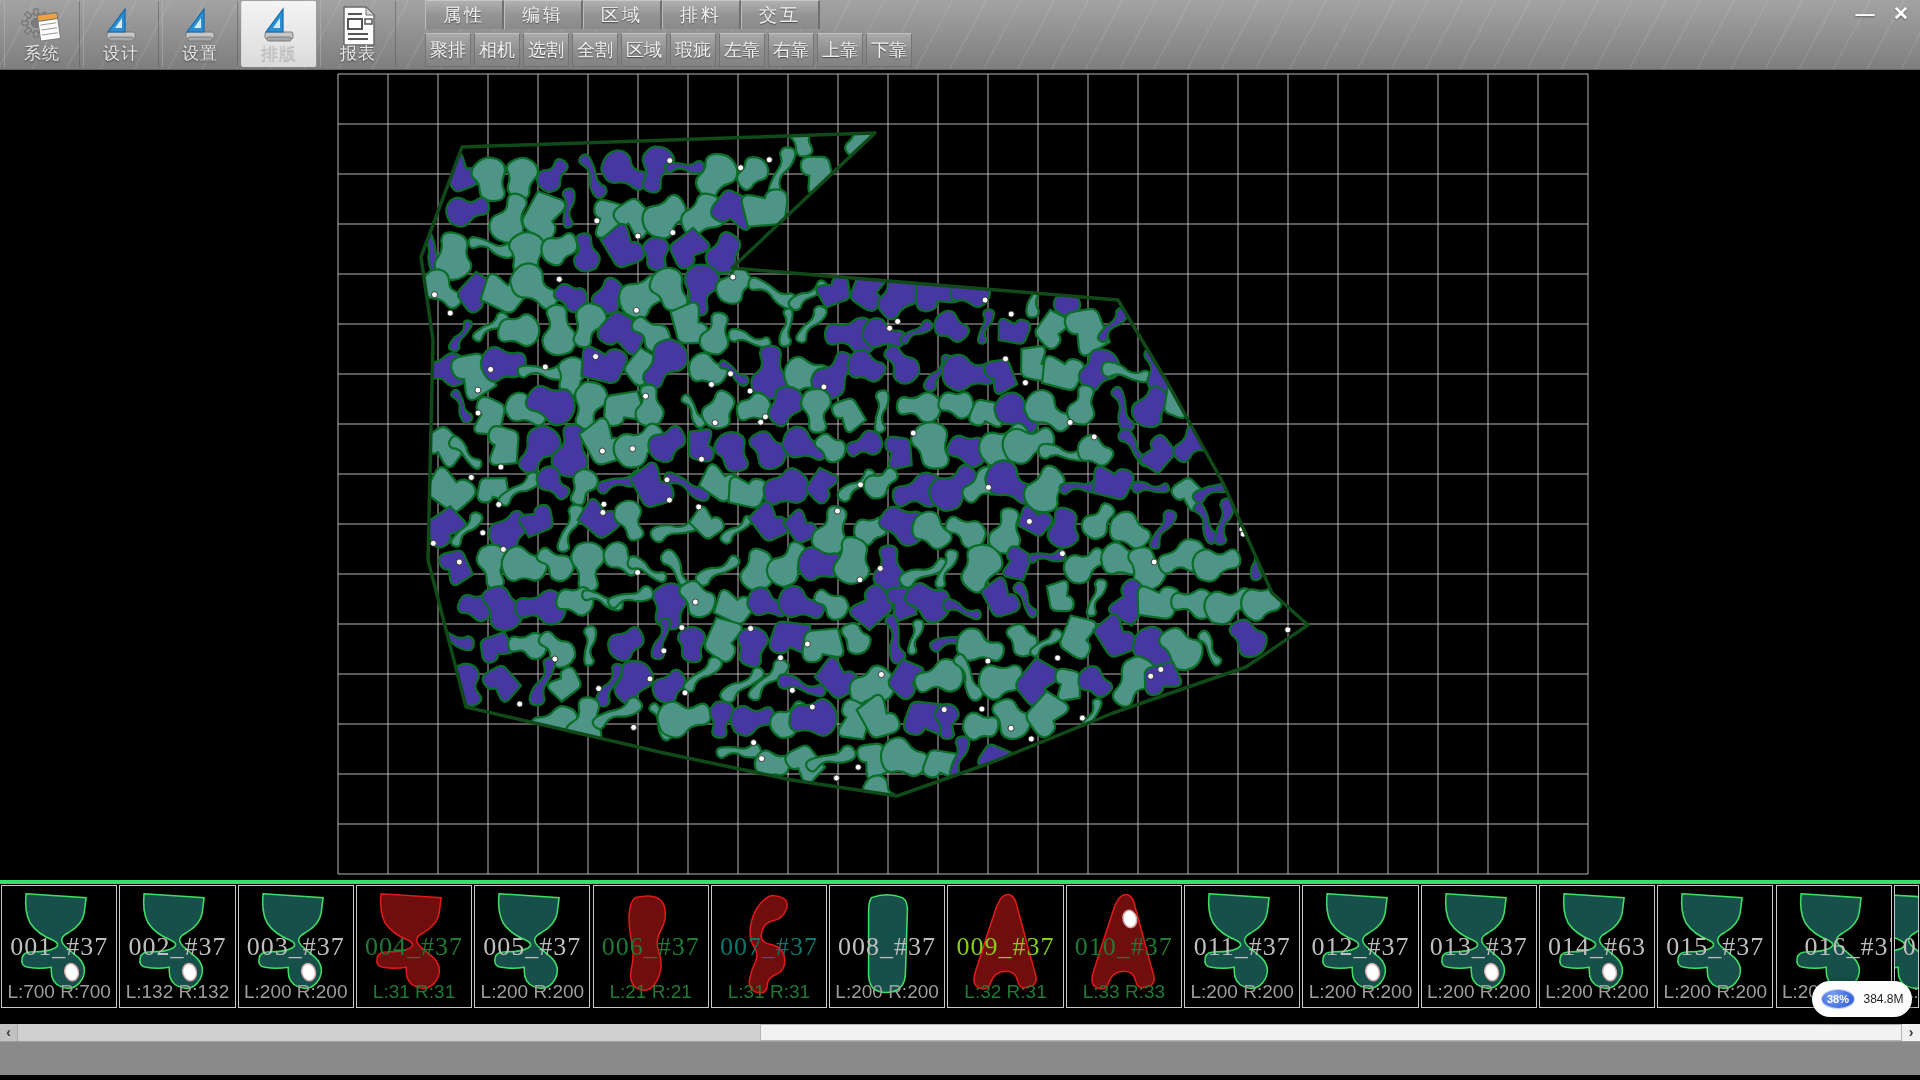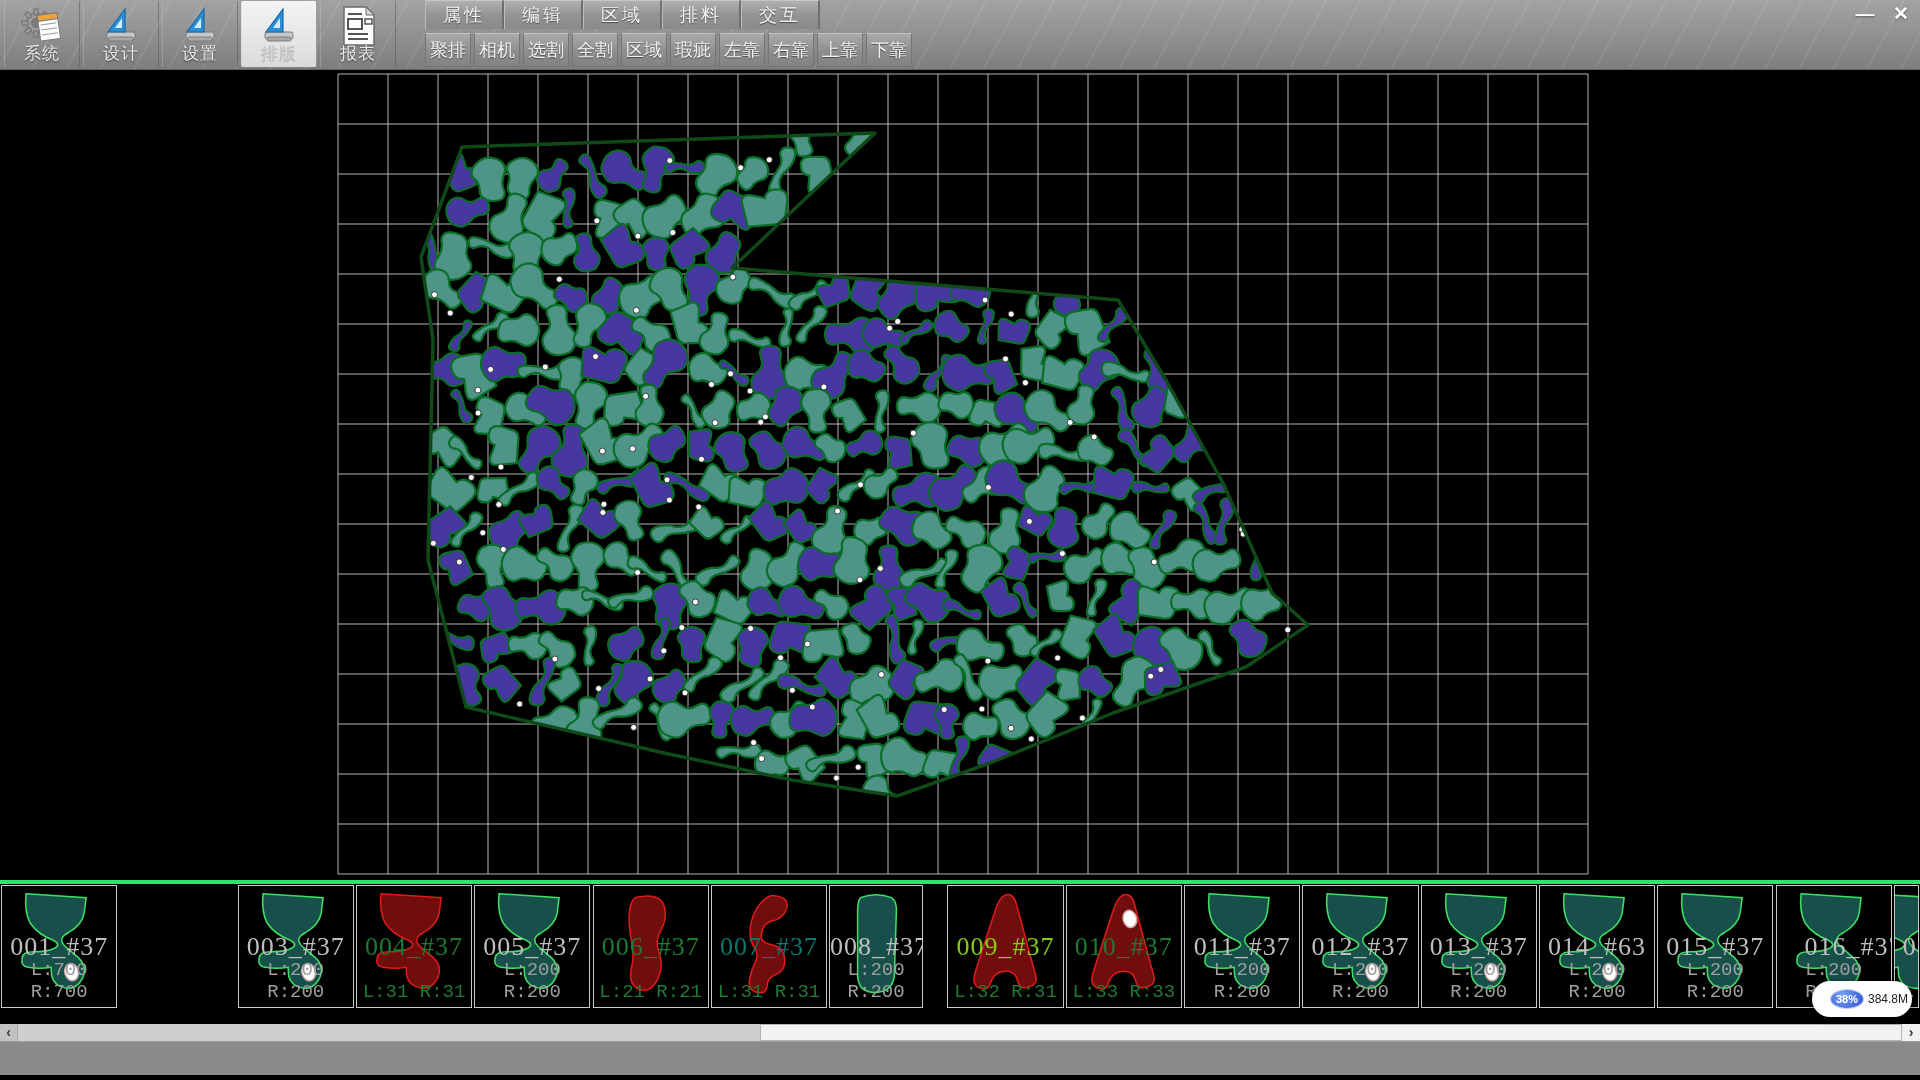--- a/index.html
+++ b/index.html
@@ -63,32 +63,32 @@
     position:absolute; top:1px; height:123px; background:#000;
     border:1px solid #c9c9c9; overflow:hidden; cursor:default;
   }
   .part-cell svg { position:absolute; left:50%; top:0; transform:translateX(-50%); }
   .part-id {
     position:absolute; left:0; right:0; top:46px; text-align:center;
     font-family:"Liberation Serif", serif; font-size:26px; letter-spacing:1px;
   }
   .part-lr {
     position:absolute; left:0; right:0; bottom:4px; text-align:center;
-    font-family:Liberation Mono, monospace; font-size:19px;
+    font-family:Liberation Sans, sans-serif; font-size:19px;
   }
   .part-cell.partial .part-id, .part-cell.partial .part-lr { text-align:left; padding-left:8px; }
 
   
   .badge {
     position:absolute; left:1812px; top:981px; width:100px; height:36px;
     background:#fdfdfd; border-radius:18px; box-shadow:0 2px 7px rgba(0,0,0,.55);
     display:flex; align-items:center; z-index:5;
   }
   .badge-circle {
-    width:34px; height:20px; border-radius:50%; margin-left:18px;
+    width:34px; height:20px; border-radius:50%; margin-left:9px;
     background:radial-gradient(circle at 35% 28%, #7ba1f6, #3c64d9 75%);
     border:1px solid #c3d0f5; color:#fff; font-size:11px; font-weight:bold;
     display:flex; align-items:center; justify-content:center;
   }
   .badge-text { flex:1; text-align:center; color:#1c1c1c; font-size:12px; }
 
   
   .hscroll { position:absolute; left:0; top:1024px; width:1920px; height:17px; background:#cfcfcf; }
   .scroll-btn {
     position:absolute; top:0; width:18px; height:17px; background:#c2c2c2;
@@ -628,20 +628,28 @@
 <div class="green-line"></div>
 <div class="strip" id="strip">
     <div class="part-cell" style="left: 1px; width: 116.3px;">
       <svg width="112" height="120" viewBox="-56 -62 112 124">
         <path d="M-34,-54 L28,-50 L26,-34 Q24,-22 10,-14 Q-2,-8 6,0 L20,12 Q30,22 24,34 Q16,48 2,42 Q-8,38 -8,26 L-8,22 Q-20,24 -32,22 Q-40,21 -38,12 Q-37,6 -26,6 Q-12,6 -4,2 Q2,-2 -6,-6 Q-22,-12 -30,-24 Q-36,-36 -34,-54 Z" fill="#17504A" stroke="#3FDE63" stroke-width="1.6"></path>
         <ellipse cx="13" cy="27" rx="7" ry="9" transform="rotate(-15 13 27)" fill="#ffffff" stroke="#d4a8a8" stroke-width="1.5"></ellipse>
       </svg>
       <div class="part-id" style="color: rgb(191, 191, 191);">001_#37</div>
       <div class="part-lr" style="color: rgb(158, 158, 158);">L:700 R:700</div>
     </div>
+    <div class="part-cell" style="left: 119.3px; width: 116.3px;">
+      <svg width="112" height="120" viewBox="-56 -62 112 124">
+        <path d="M-34,-54 L28,-50 L26,-34 Q24,-22 10,-14 Q-2,-8 6,0 L20,12 Q30,22 24,34 Q16,48 2,42 Q-8,38 -8,26 L-8,22 Q-20,24 -32,22 Q-40,21 -38,12 Q-37,6 -26,6 Q-12,6 -4,2 Q2,-2 -6,-6 Q-22,-12 -30,-24 Q-36,-36 -34,-54 Z" fill="#17504A" stroke="#3FDE63" stroke-width="1.6"></path>
+        <ellipse cx="13" cy="27" rx="7" ry="9" transform="rotate(-15 13 27)" fill="#ffffff" stroke="#d4a8a8" stroke-width="1.5"></ellipse>
+      </svg>
+      <div class="part-id" style="color: rgb(191, 191, 191);">002_#37</div>
+      <div class="part-lr" style="color: rgb(158, 158, 158);">L:132 R:132</div>
+    </div>
     <div class="part-cell" style="left: 237.6px; width: 116.3px;">
       <svg width="112" height="120" viewBox="-56 -62 112 124">
         <path d="M-34,-54 L28,-50 L26,-34 Q24,-22 10,-14 Q-2,-8 6,0 L20,12 Q30,22 24,34 Q16,48 2,42 Q-8,38 -8,26 L-8,22 Q-20,24 -32,22 Q-40,21 -38,12 Q-37,6 -26,6 Q-12,6 -4,2 Q2,-2 -6,-6 Q-22,-12 -30,-24 Q-36,-36 -34,-54 Z" fill="#17504A" stroke="#3FDE63" stroke-width="1.6"></path>
         <ellipse cx="13" cy="27" rx="7" ry="9" transform="rotate(-15 13 27)" fill="#ffffff" stroke="#d4a8a8" stroke-width="1.5"></ellipse>
       </svg>
       <div class="part-id" style="color: rgb(191, 191, 191);">003_#37</div>
       <div class="part-lr" style="color: rgb(158, 158, 158);">L:200 R:200</div>
     </div>
     <div class="part-cell" style="left: 355.9px; width: 116.3px;">
       <svg width="112" height="120" viewBox="-56 -62 112 124">
@@ -664,21 +672,21 @@
       <div class="part-id" style="color: rgb(31, 122, 51);">006_#37</div>
       <div class="part-lr" style="color: rgb(31, 122, 51);">L:21 R:21</div>
     </div>
     <div class="part-cell" style="left: 710.8px; width: 116.3px;">
       <svg width="112" height="120" viewBox="-56 -62 112 124">
         <path d="M6,-52 Q22,-50 18,-38 Q14,-28 4,-26 Q-6,-24 -8,-12 Q-9,-4 0,-2 Q14,0 16,12 Q18,26 6,30 Q-2,33 -2,42 Q-3,50 -12,48 Q-22,46 -20,34 Q-18,24 -14,16 Q-10,8 -16,0 Q-22,-10 -18,-26 Q-14,-42 -2,-50 Q2,-53 6,-52 Z" fill="#700E0E" stroke="#DE1A1A" stroke-width="1.6"></path>
       </svg>
       <div class="part-id" style="color: #0f766e;">007_#37</div>
       <div class="part-lr" style="color: rgb(31, 122, 51);">L:31 R:31</div>
     </div>
-    <div class="part-cell" style="left: 829.1px; width: 94px;">
+    <div class="part-cell" style="left: 829.1px; width: 116px;">
       <svg width="112" height="120" viewBox="-56 -62 112 124">
         <path d="M-16,-50 Q0,-56 16,-50 Q22,-46 21,-34 L19,30 Q18,44 6,47 Q-6,50 -14,44 Q-20,38 -19,24 L-19,-36 Q-19,-46 -16,-50 Z" fill="#17504A" stroke="#3FDE63" stroke-width="1.6"></path>
       </svg>
       <div class="part-id" style="color: rgb(191, 191, 191);">008_#37</div>
       <div class="part-lr" style="color: rgb(158, 158, 158);">L:200 R:200</div>
     </div>
     <div class="part-cell" style="left: 947.4px; width: 116.3px;">
       <svg width="112" height="120" viewBox="-56 -62 112 124">
         <path d="M-2,-52 Q6,-56 10,-46 L30,28 Q34,40 24,42 L20,43 Q14,44 12,36 Q10,26 0,26 Q-12,26 -16,38 Q-18,46 -26,44 Q-36,41 -32,28 Q-20,-10 -10,-40 Q-6,-50 -2,-52 Z" fill="#700E0E" stroke="#DE1A1A" stroke-width="1.6"></path>
       </svg>

